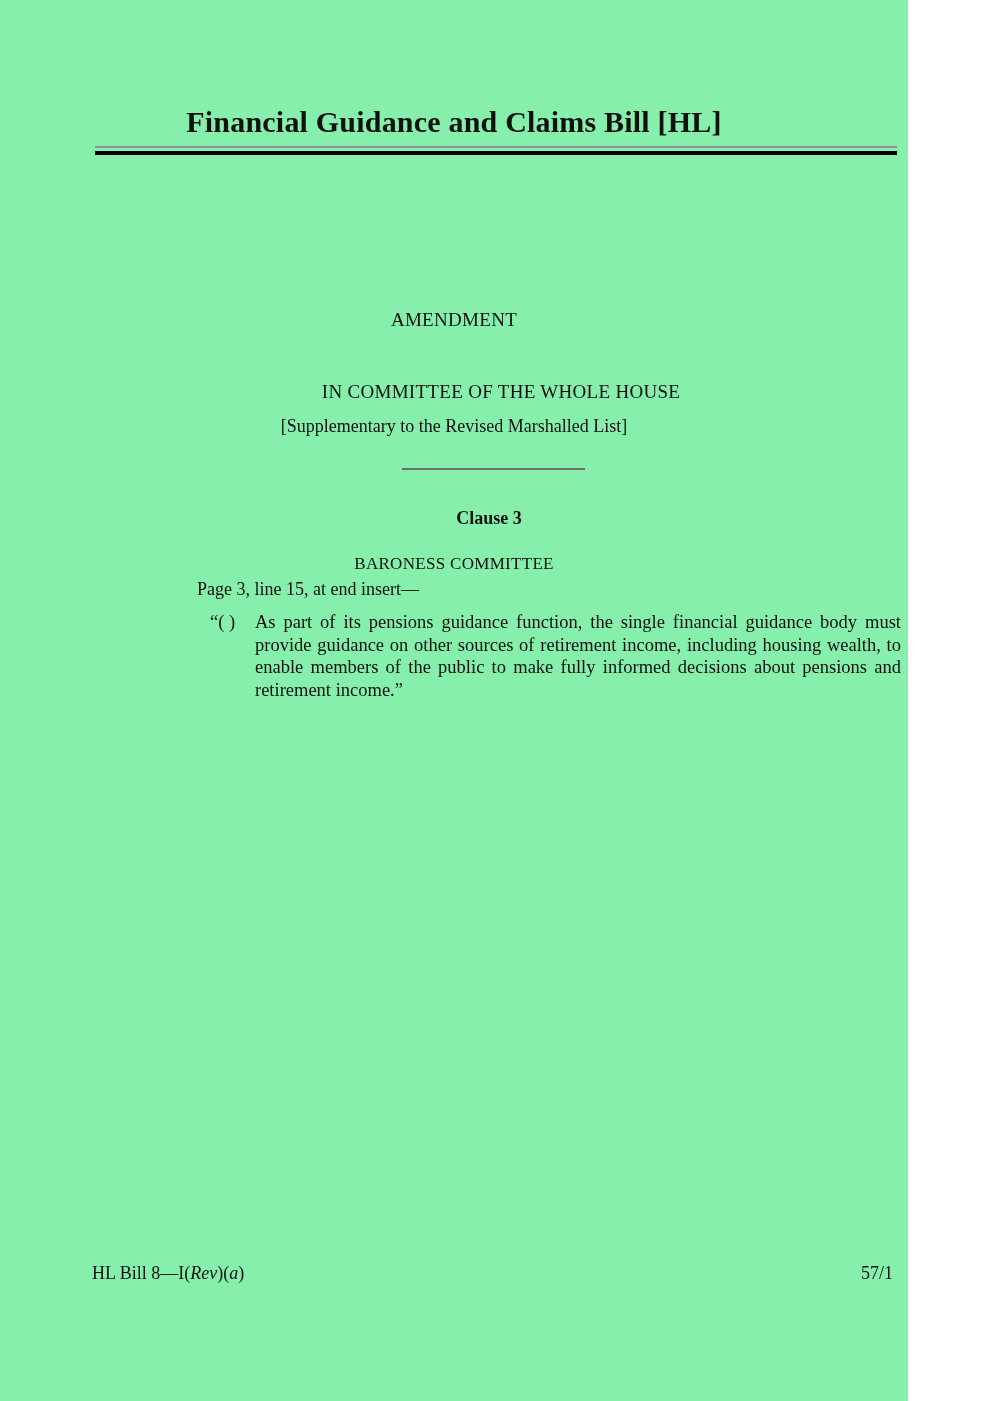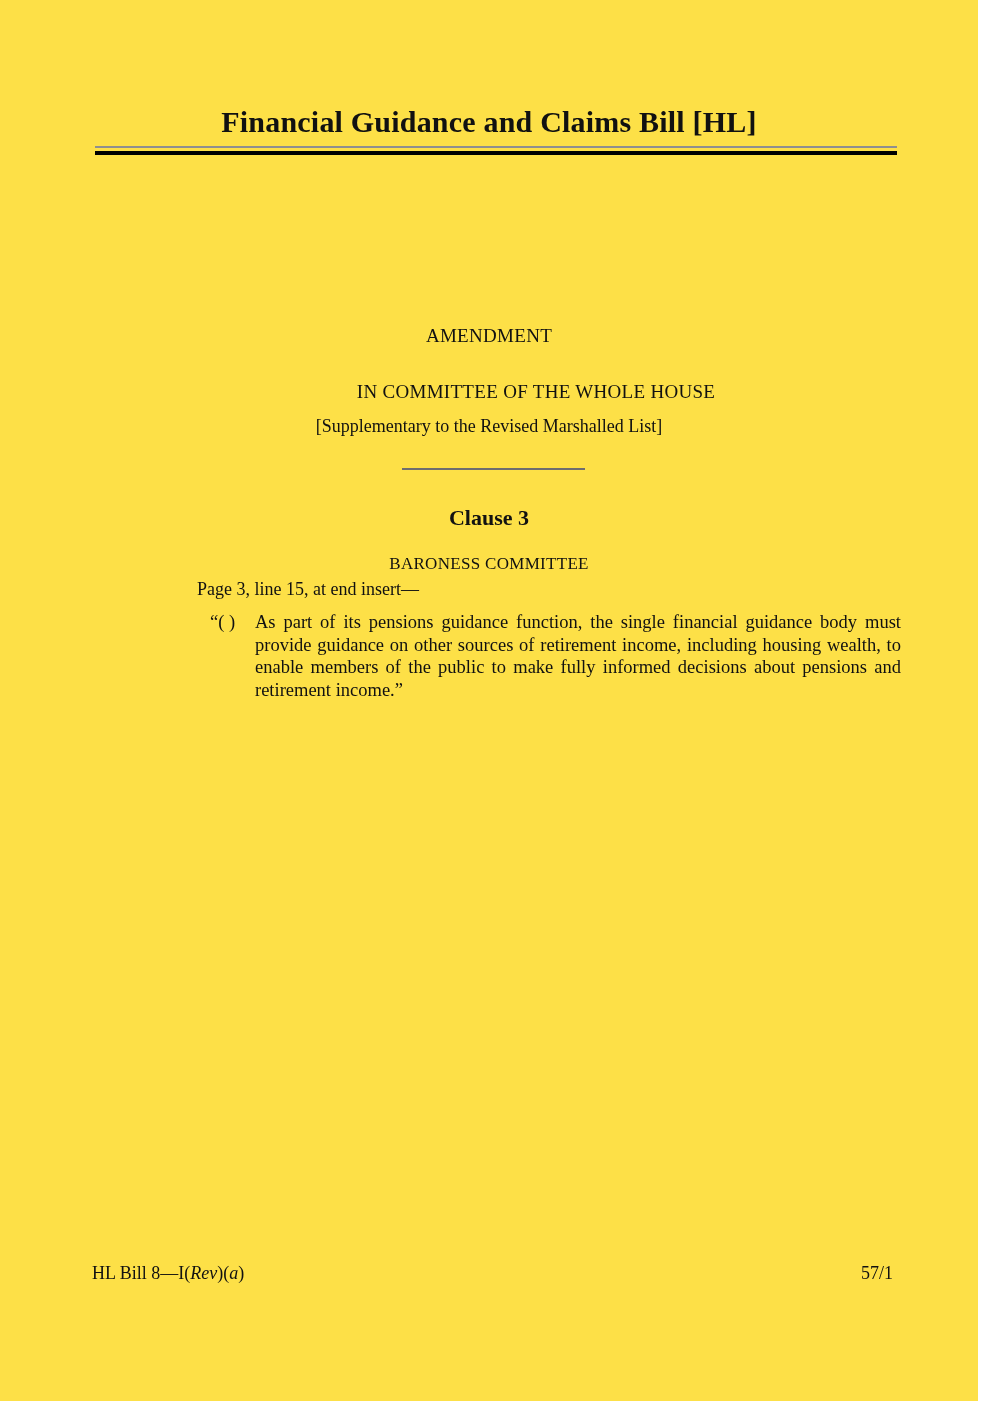--- a/index.html
+++ b/index.html
@@ -2,23 +2,23 @@
 <html><head>
 <meta charset="utf-8">
 <style>
   html, body {
     margin: 0;
     padding: 0;
     background: #ffffff;
   }
   .page {
     position: relative;
-    width: 978px;
+    width: 908px;
     height: 1401px;
-    background: #fde047;
+    background: #86efac;
     font-family: "Liberation Serif", "DejaVu Serif", serif;
     color: #111111;
     overflow: hidden;
   }
   .doc-title {
     position: absolute;
     top: 103px;
     left: 0;
     width: 100%;
     text-align: center;
@@ -45,21 +45,21 @@
   }
   .center-line {
     position: absolute;
     left: 0;
     width: 100%;
     text-align: center;
     font-size: 19px;
     line-height: 22px;
     letter-spacing: 0.3px;
   }
-  .hdr1 { top: 309px; margin-top: 16px; }
+  .hdr1 { top: 309px; }
   .hdr2 { top: 343px; }
   .hdr3 { top: 381px; padding-left: 47px; }
   .note {
     position: absolute;
     top: 415px;
     left: 0;
     width: 100%;
     text-align: center;
     font-size: 18px;
     line-height: 22px;
@@ -71,23 +71,24 @@
     width: 183px;
     height: 2px;
     background: #6e6e6e;
   }
   .clause-heading {
     position: absolute;
     top: 507px;
     left: 0;
     width: 100%;
     text-align: center;
-    font-size: 22px;
+    font-size: 18px;
     font-weight: bold;
     line-height: 22px;
+    padding-left: 35px;
   }
   .mover {
     position: absolute;
     top: 553px;
     left: 0;
     width: 100%;
     text-align: center;
     font-size: 17px;
     line-height: 21px;
     letter-spacing: 0.3px;

